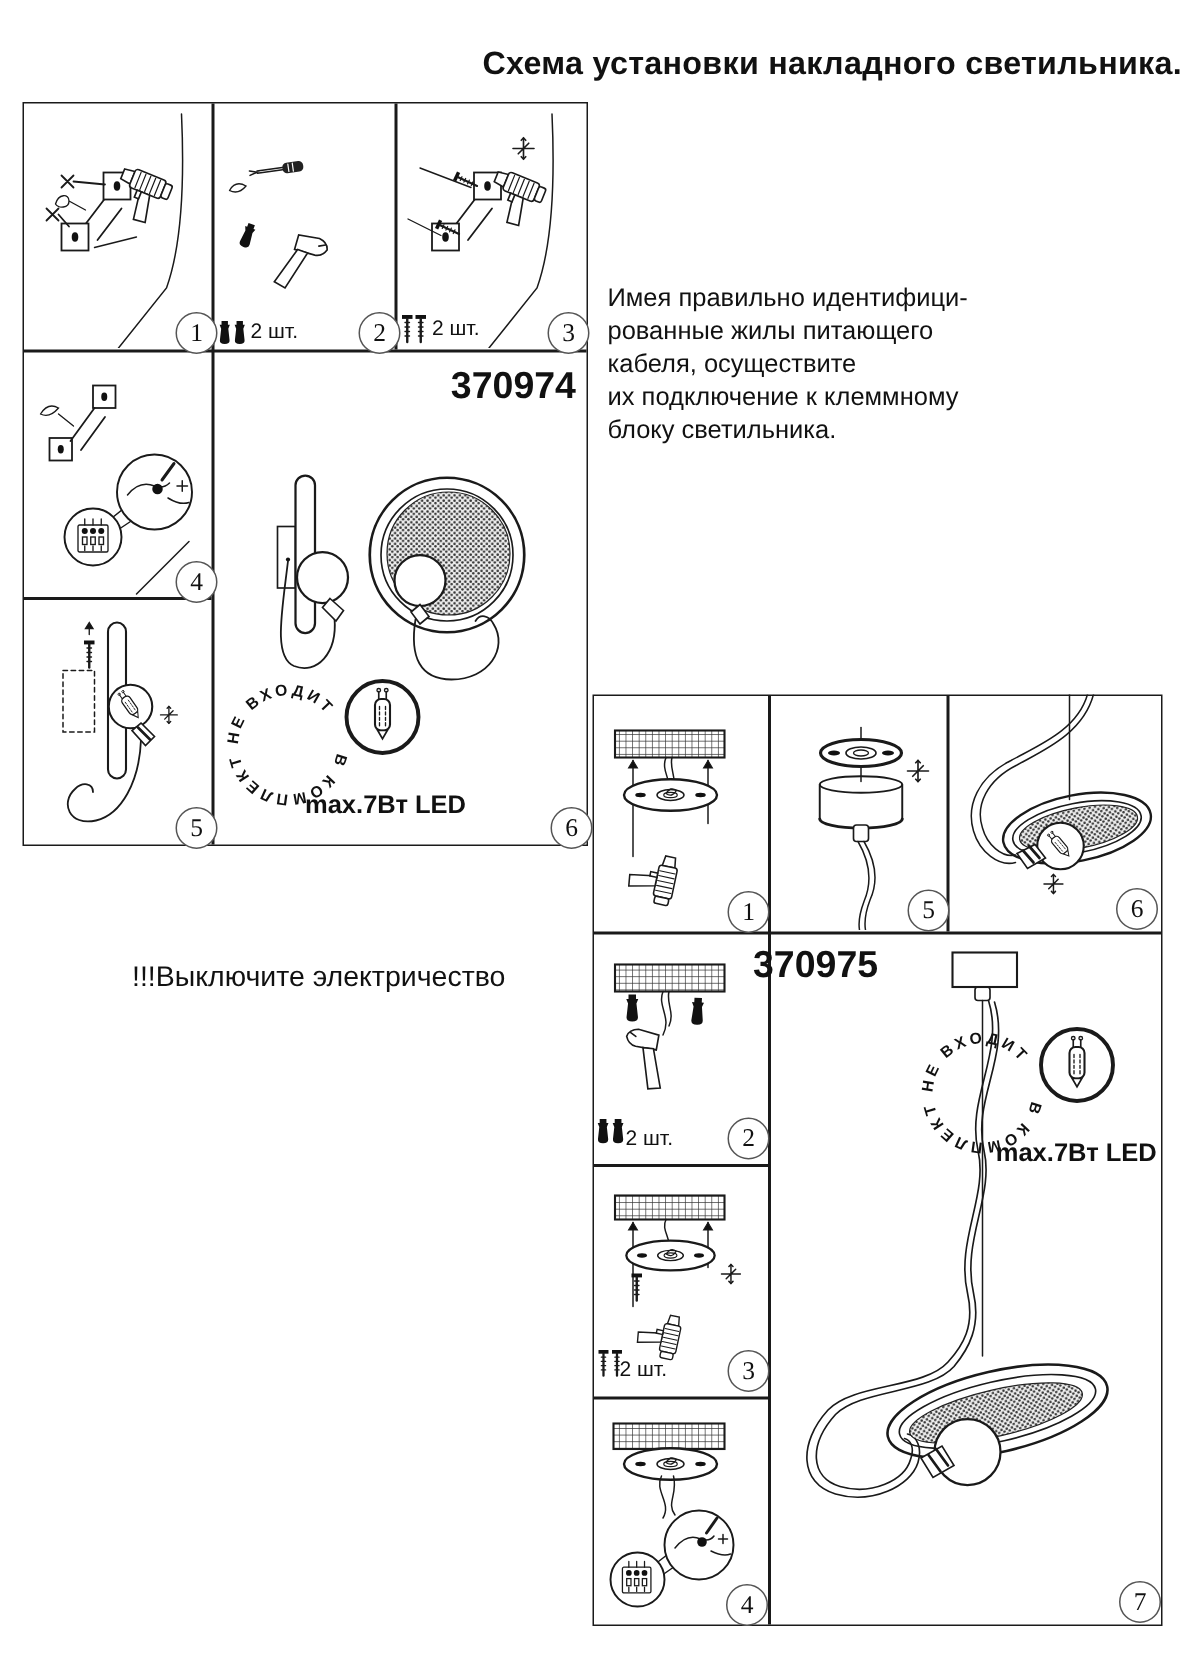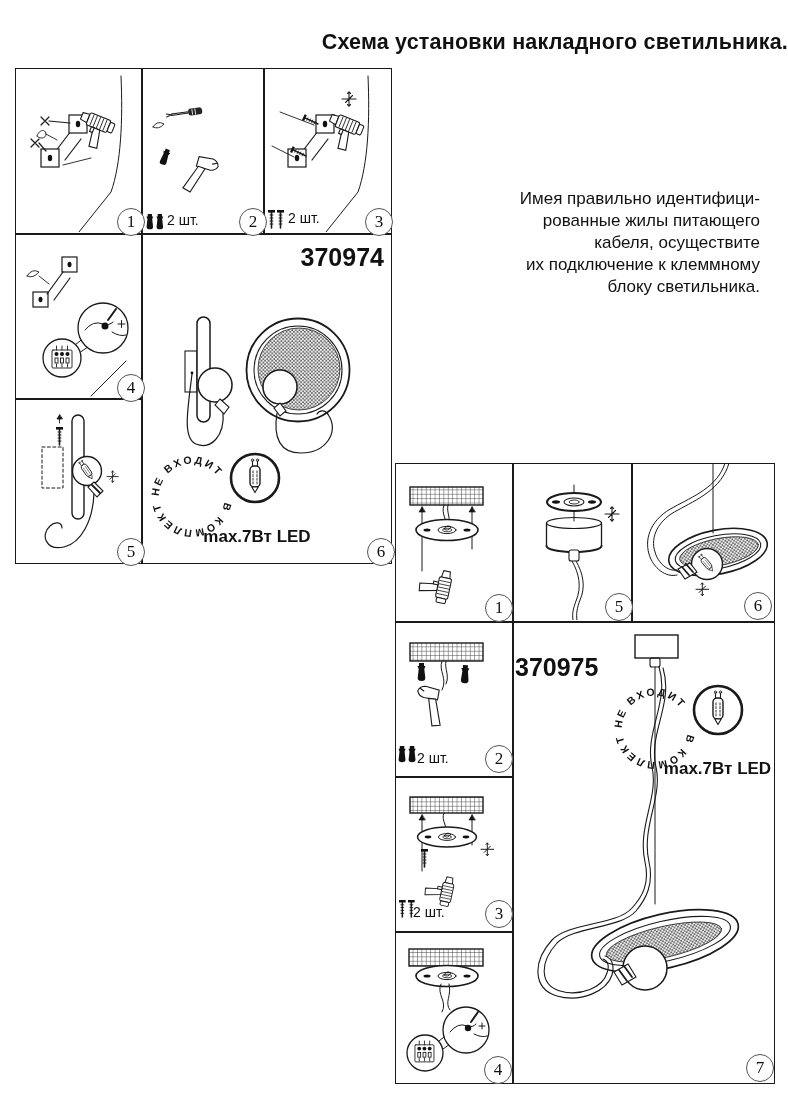--- a/index.html
+++ b/index.html
@@ -11,21 +11,21 @@
   .line{position:absolute;background:#1a1a1a;}
   .vline{width:1.5px;top:0;bottom:0;}
   .hline{height:1.5px;left:0;}
   .art{position:absolute;}
   .num{position:absolute;width:26px;height:26px;border:1.3px solid #555;border-radius:50%;
        background:#fff;display:flex;align-items:center;justify-content:center;
        font-family:"Liberation Serif",serif;font-size:17px;color:#111;z-index:6;}
   .qty{position:absolute;font-weight:normal;font-size:14px;z-index:5;}
   .code{position:absolute;font-weight:bold;font-size:25px;z-index:5;}
   .power{position:absolute;font-weight:bold;font-size:17px;text-align:center;z-index:5;}
-  .intro{position:absolute;left:405px;top:188px;width:355px;text-align:right;
+  .intro{position:absolute;left:405px;top:188px;width:355px;text-align:left;
          font-size:17px;line-height:22px;white-space:pre-line;}
   .warning{position:absolute;left:88px;top:641px;font-size:19px;}
   .stamp-text{font-family:"Liberation Sans",sans-serif;font-size:10.5px;font-weight:bold;
               letter-spacing:2.4px;fill:#111;stroke:none;}
 </style>
 </head>
 <body>
 
 <svg style="position:absolute;width:0;height:0">
   <defs>
@@ -209,20 +209,21 @@
   <div class="num" style="left:365px;top:208px;">3</div>
   <div class="num" style="left:117px;top:374px;">4</div>
   <div class="num" style="left:117px;top:538px;">5</div>
   <div class="num" style="left:367px;top:538px;">6</div>
 
   <div class="intro">Имея правильно идентифици-
 рованные жилы питающего
 кабеля, осуществите
 их подключение к клеммному
 блоку светильника.</div>
+  <div class="warning">!!!Выключите электричество</div>
 
   <div class="grid" style="left:395px;top:463px;width:378px;height:619px;">
     <div class="line vline" style="left:116px;"></div>
     <div class="line vline" style="left:235px;height:157px;bottom:auto;"></div>
     <div class="line hline" style="top:157px;width:100%;"></div>
     <div class="line hline" style="top:312px;width:116px;"></div>
     <div class="line hline" style="top:467px;width:116px;"></div>
   </div>
 
   <svg class="art" style="left:395px;top:463px;" width="116" height="157" viewBox="0 0 116 157" stroke="#1a1a1a" fill="none" stroke-width="1.2" stroke-linecap="round">
@@ -321,21 +322,21 @@
     <path d="M108,350 L116,361 M113,346 L121,357" stroke-width="1.8"></path>
     <g transform="translate(207,90)">
       <circle r="24" stroke-width="2.6"></circle>
       <use href="#g9"></use>
       <text class="stamp-text"><textPath href="#tcirc" startOffset="12">В КОМПЛЕКТ НЕ ВХОДИТ</textPath></text>
     </g>
   </svg>
 
   <div class="qty" style="left:417px;top:750px;">2 шт.</div>
   <div class="qty" style="left:413px;top:904px;">2 шт.</div>
-  <div class="code" style="left:515px;top:629px;margin-top:24px;">370975</div>
+  <div class="code" style="left:502px;top:629px;">370975</div>
   <div class="power" style="left:660px;top:759px;width:115px;">max.7Вт LED</div>
   <div class="num" style="left:485px;top:594px;">1</div>
   <div class="num" style="left:605px;top:593px;">5</div>
   <div class="num" style="left:744px;top:592px;">6</div>
   <div class="num" style="left:485px;top:745px;">2</div>
   <div class="num" style="left:485px;top:900px;">3</div>
   <div class="num" style="left:484px;top:1056px;">4</div>
   <div class="num" style="left:746px;top:1054px;">7</div>
 
 </div>

